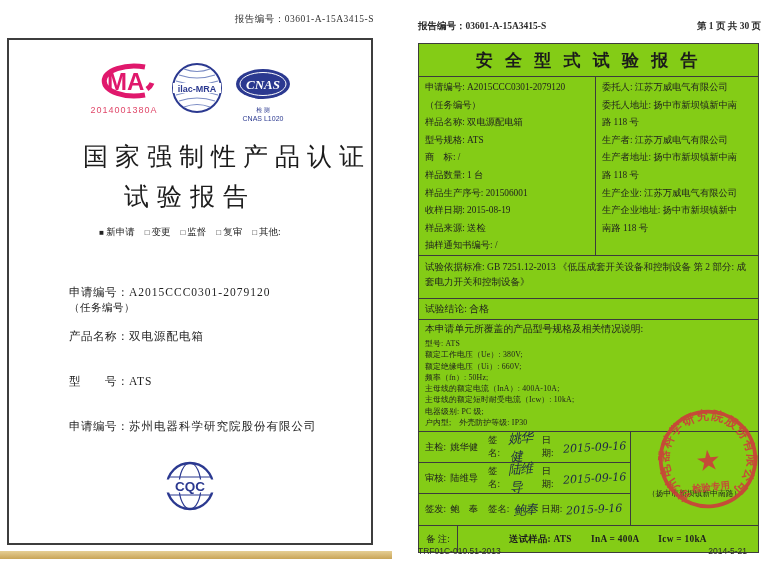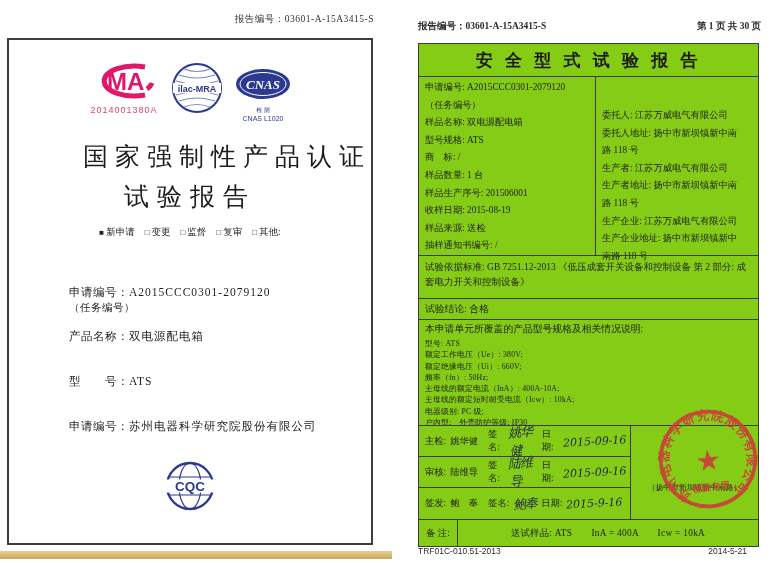--- a/index.html
+++ b/index.html
@@ -30,43 +30,43 @@
   .right-page{position:absolute;left:400px;top:0;width:379px;height:563px;}
   .rp-header{position:absolute;top:20px;left:18px;right:18px;display:flex;justify-content:space-between;font-size:9.5px;font-weight:bold;color:#2a2a2a;}
   .rp-table{position:absolute;left:18px;top:43px;width:339px;border:1.6px solid #3c3c3c;background:#84cc16;}
   .row{border-top:1px solid #3c3c3c;position:relative;}
   .row:first-child{border-top:none;}
   .title-row{height:32px;display:flex;align-items:center;justify-content:center;
     font-size:17px;font-weight:bold;letter-spacing:4px;color:#1b1b1b;}
   .info-row{display:flex;height:178px;}
   .info-col{font-size:9.3px;line-height:17.6px;padding:2px 12px 0 6px;color:#1e1e1e;font-family:Liberation Serif, serif;}
   .info-col.l{width:158px;border-right:1px solid #3c3c3c;}
-  .info-col.r{flex:1;margin-top:28px;}
+  .info-col.r{flex:1;}
   .std-row{height:38px;font-size:9.5px;line-height:15px;padding:4px 6px 0 6px;color:#1e1e1e;}
   .con-row{height:20px;font-size:9.8px;line-height:20px;padding:0 6px;color:#1e1e1e;}
   .spec-row{height:102px;padding:3px 6px 0 6px;color:#1e1e1e;}
   .spec-title{font-size:9.8px;margin-bottom:2px;}
   .spec-line{font-size:7.8px;line-height:11.3px;letter-spacing:.2px;}
-  .sig-area{display:flex;}
+  .sig-area{display:flex;margin-top:6px;}
   .sig-left{width:211px;border-right:1px solid #3c3c3c;}
   .sig-row{height:30px;border-top:1px solid #3c3c3c;display:flex;align-items:center;font-size:9.3px;padding:0 4px 0 6px;gap:4px;color:#1e1e1e;position:relative;}
   .sig-row:first-child{border-top:none;}
   .sig-row:last-child{height:31px;}
   .sig-role{white-space:nowrap;}
   .sig-name{white-space:nowrap;margin-right:6px;}
   .hand{font-family:"DejaVu Serif",serif;font-style:italic;color:#1d2747;}
   .hand-sign{font-size:13px;transform:rotate(-5deg);display:inline-block;letter-spacing:-1px;}
   .hand-date{font-size:11px;transform:rotate(-3deg);display:inline-block;white-space:nowrap;}
   .stamp-cell{flex:1;position:relative;}
   .stamp-caption{position:absolute;left:0;bottom:26px;width:100%;text-align:center;font-size:7.8px;color:#1e1e1e;}
   .stamp-date{position:absolute;left:0;bottom:9px;width:100%;text-align:center;font-size:8.5px;color:#1e1e1e;}
   .stamp-date .hand{font-size:11px;}
   .note-row{height:26px;display:flex;}
   .note-label{width:38px;border-right:1px solid #3c3c3c;display:flex;align-items:center;justify-content:center;font-size:9.3px;color:#1e1e1e;}
-  .note-value{flex:1;display:flex;align-items:center;justify-content:center;font-size:9.3px;letter-spacing:.3px;color:#1e1e1e;}
+  .note-value{flex:1;display:flex;align-items:center;justify-content:center;font-size:9.3px;letter-spacing:.3px;color:#1e1e1e;font-weight:bold;}
   .seal{position:absolute;left:237px;top:363px;width:104px;height:104px;opacity:.88;transform:rotate(-6deg);pointer-events:none;}
   .rp-footer{position:absolute;top:546px;left:18px;right:32px;display:flex;justify-content:space-between;
     font-size:8.5px;color:#2a2a2a;font-family:"Liberation Sans",sans-serif;}
   
   .scan-strip{position:absolute;left:0;top:551px;width:392px;height:8px;background:linear-gradient(#e6cf95,#c9a558);}
 </style>
 </head>
 <body>
 
 <div class="left-page">

